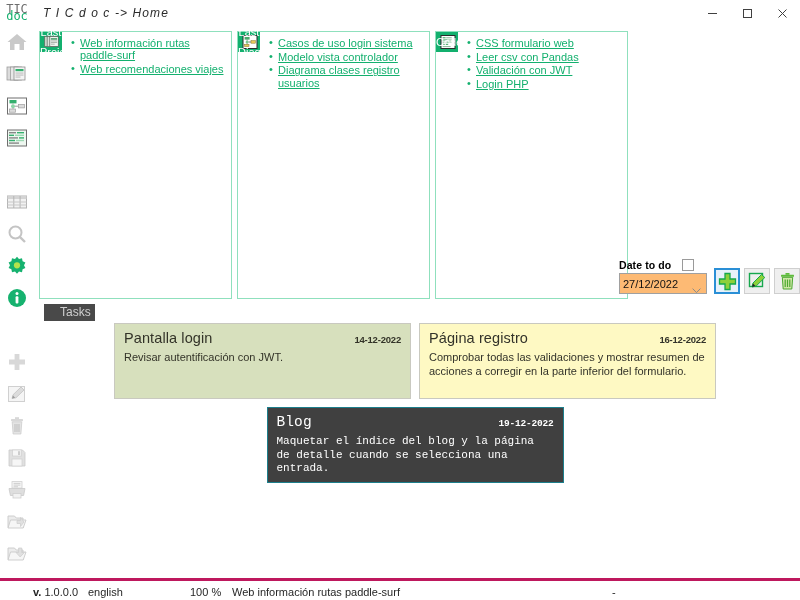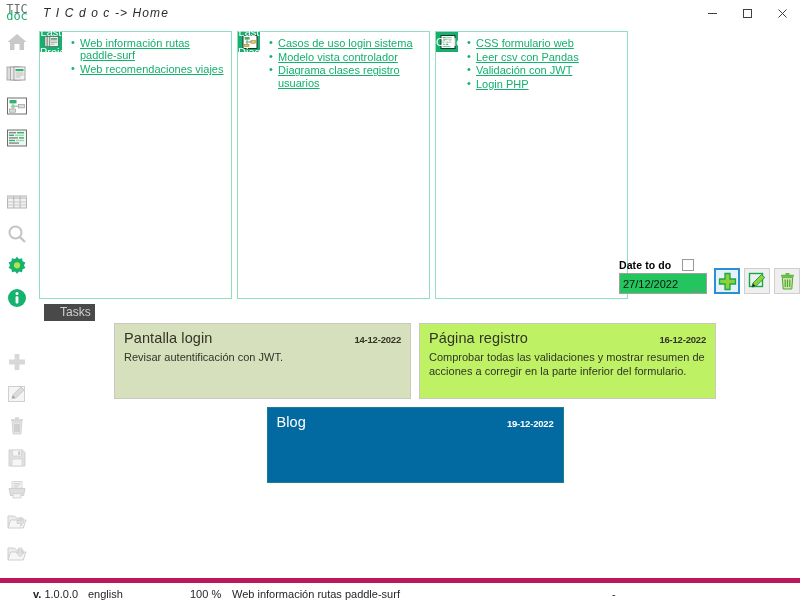--- a/index.html
+++ b/index.html
@@ -152,21 +152,21 @@
   }
   .datefield .dcheck {
     width: 12px; height: 12px;
     border: 1px solid #9a9a9a;
     background: #fff;
     margin-left: 11px;
   }
   .datecombo {
     width: 88px; height: 21px;
     border: 1px solid #a0a0a0;
-    background: #22c55e;
+    background: #fdba74;
     display: flex; align-items: center;
     padding-left: 3px;
     position: relative;
   }
   .datecombo .dval {
     font-size: 11px; color: #111;
   }
   .datecombo .chev {
     position: absolute; right: 5px; top: 6px;
   }
@@ -215,30 +215,30 @@
     font-size: 9.5px; font-weight: bold;
     letter-spacing: -0.2px;
   }
   .task-card .tdesc {
     margin-top: 5px;
     font-size: 11px;
     line-height: 13.5px;
   }
   .task-card.c-olive { background: #d7e0bd; }
   .task-card.c-olive .ttitle, .task-card.c-olive .tdate, .task-card.c-olive .tdesc { color: #333328; }
-  .task-card.c-beige { background: #bef264; }
+  .task-card.c-beige { background: #fef9c3; }
   .task-card.c-beige .ttitle, .task-card.c-beige .tdate, .task-card.c-beige .tdesc { color: #33332a; }
-  .task-card.c-teal  { background: #0369a1; border-color: #1d7f8c; }
+  .task-card.c-teal  { background: #404040; border-color: #1d7f8c; font-family: Liberation Mono, monospace; }
   .task-card.c-teal .ttitle, .task-card.c-teal .tdate, .task-card.c-teal .tdesc { color: #ffffff; }
 
   
   .statusbar {
     position: absolute; left: 0; bottom: 0;
     width: 800px; height: 22px;
-    border-top: 5px solid #be185d;
+    border-top: 3px solid #be185d;
     background: #ffffff;
     font-size: 11px; color: #262626;
   }
   .statusbar .cell {
     position: absolute; top: 0; height: 22px;
     line-height: 22px;
     white-space: nowrap;
   }
   .s-version { left: 33px; }
   .s-version b { font-weight: bold; }
@@ -572,20 +572,21 @@
           <span class="tdate">16-12-2022</span>
         </div>
         <div class="tdesc">Comprobar todas las validaciones y mostrar resumen de acciones a corregir en la parte inferior del formulario.</div>
       </div>
 
       <div class="task-card c-teal">
         <div class="trow">
           <span class="ttitle">Blog</span>
           <span class="tdate">19-12-2022</span>
         </div>
+        <div class="tdesc">Maquetar el índice del blog y la página de detalle cuando se selecciona una entrada.</div>
       </div>
 
     </div>
 
   </div>
 
   <div class="statusbar">
     <div class="cell s-version">
       <b>v.</b>
       <span>1.0.0.0</span>

